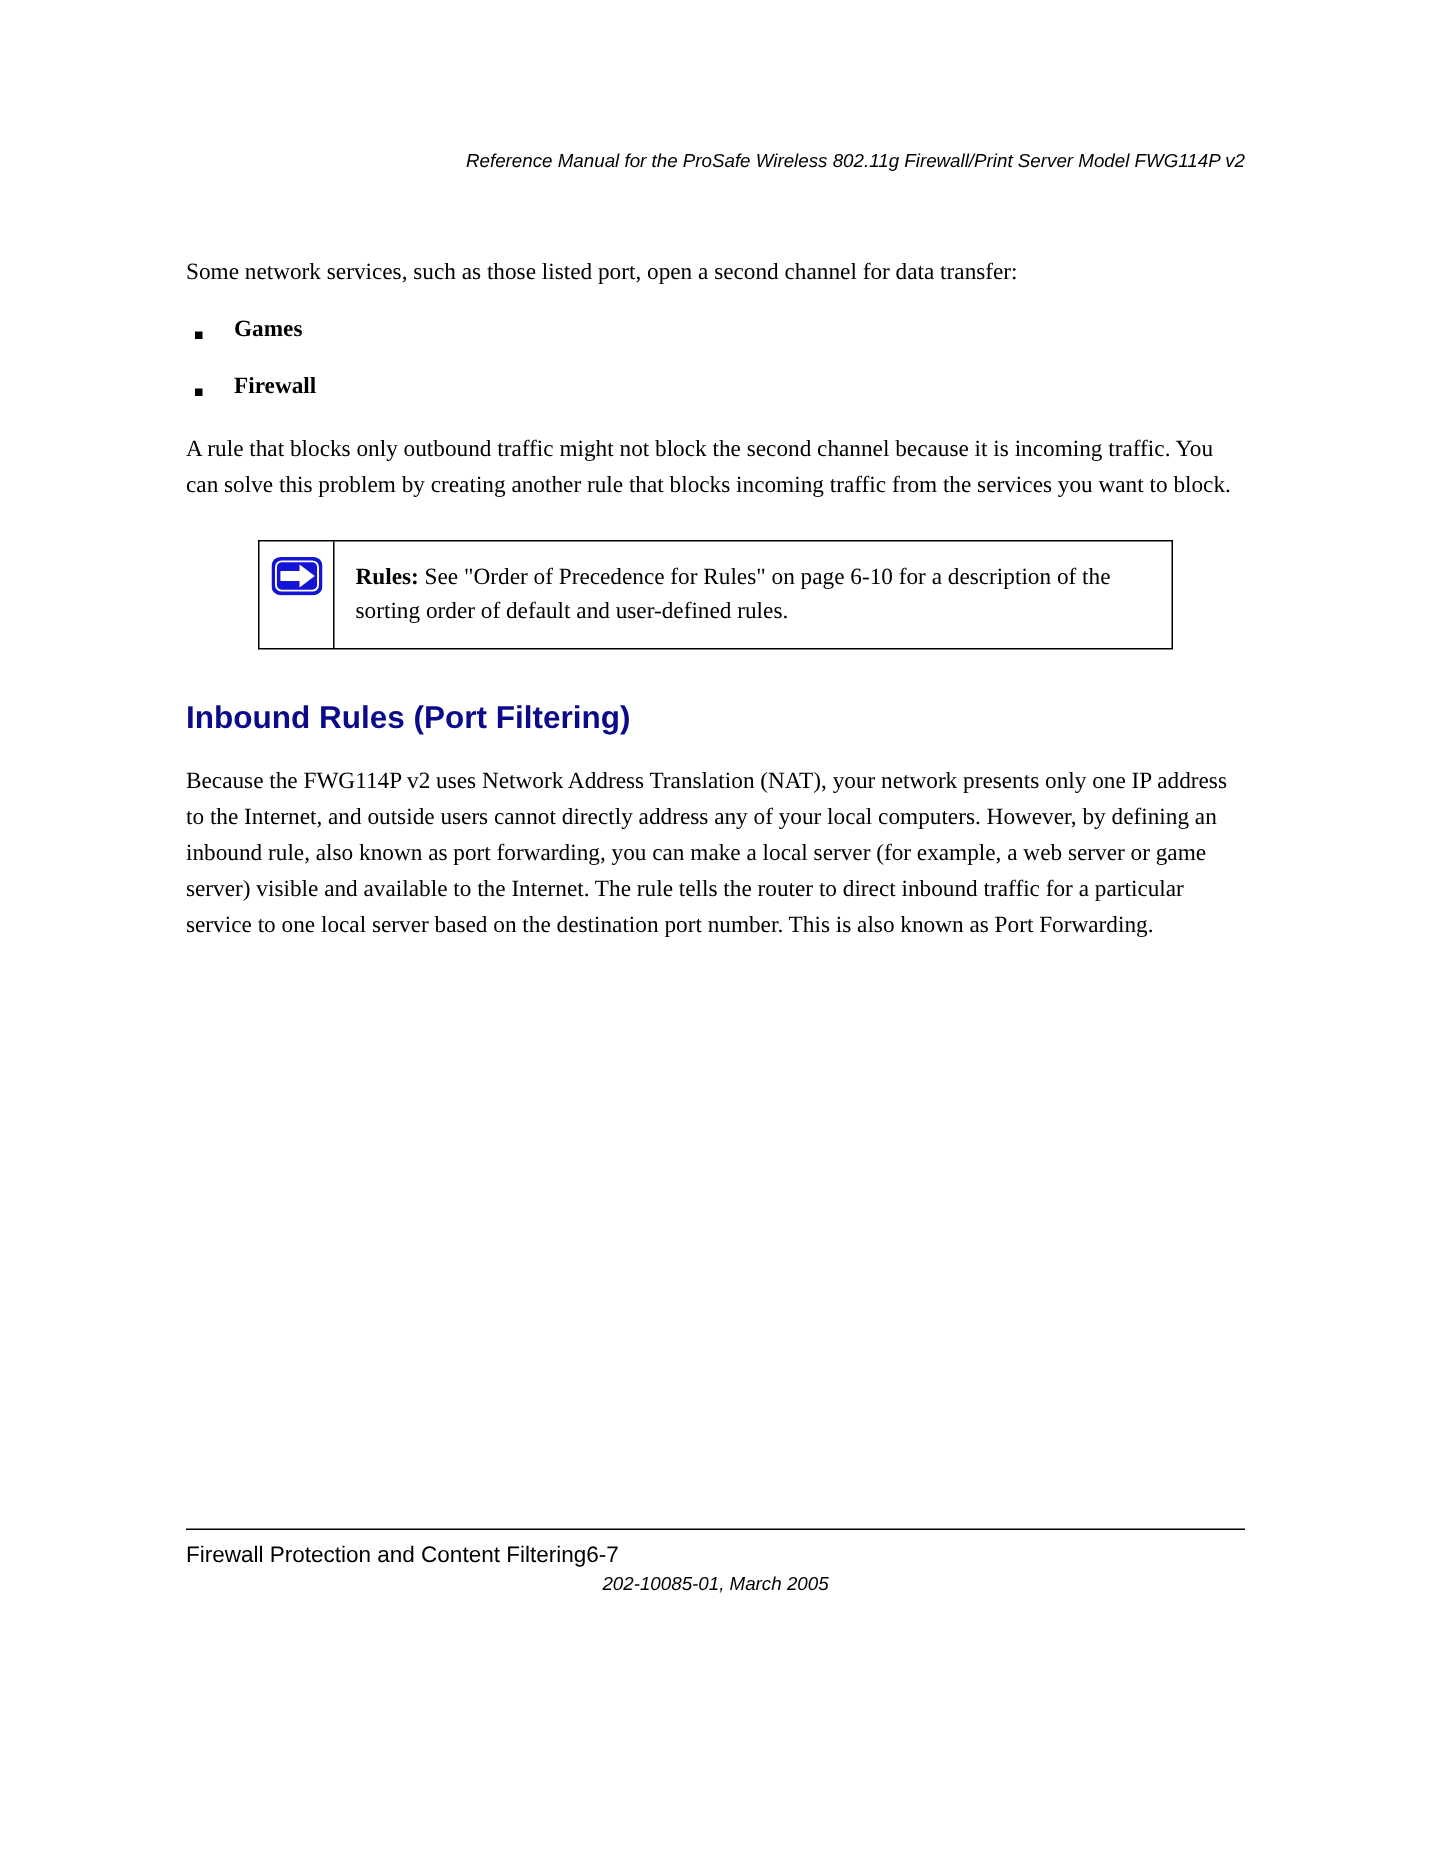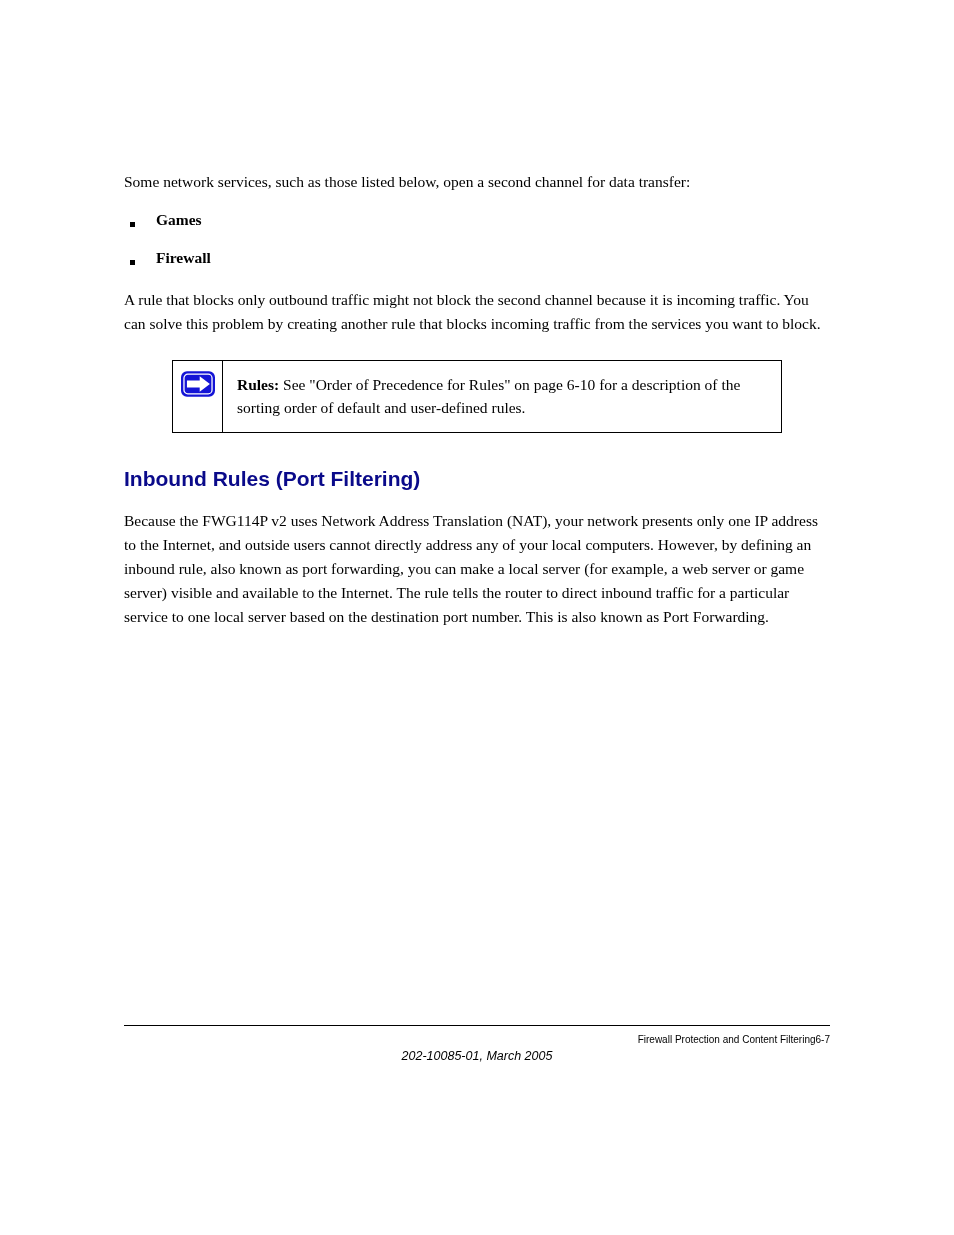--- a/index.html
+++ b/index.html
@@ -95,43 +95,44 @@
     right: 124px;
     bottom: 190px;
   }
   .footer-rule {
     border: none;
     border-top: 1.2px solid #000;
     margin-bottom: 8px;
   }
   .footer-line {
     display: flex;
-    justify-content: flex-end;
+    justify-content: flex-start;
     font-family: Arial, Helvetica, sans-serif;
-    font-size: 10px;
+    font-size: 15px;
   }
   .footer-mid {
     position: absolute;
     bottom: 172px;
     left: 0;
     right: 0;
     text-align: center;
     font-family: Arial, Helvetica, sans-serif;
     font-size: 12.5px;
     font-style: italic;
   }
 </style>
 </head>
 <body>
 
 <div class="page">
 
+  <div class="header-right">Reference Manual for the ProSafe Wireless 802.11g  Firewall/Print Server Model FWG114P v2</div>
 
   <div class="body-text">
-    <p>Some network services, such as those listed below, open a second channel for data transfer:</p>
+    <p>Some network services, such as those listed port, open a second channel for data transfer:</p>
 
     <div class="list">
       <div class="list-item">
         <span class="bullet"><span class="bullet-dot"></span></span>
         <span class="item-body"><span class="lead">Games</span><span></span></span>
       </div>
       <div class="list-item">
         <span class="bullet"><span class="bullet-dot"></span></span>
         <span class="item-body"><span class="lead">Firewall</span><span></span></span>
       </div>

